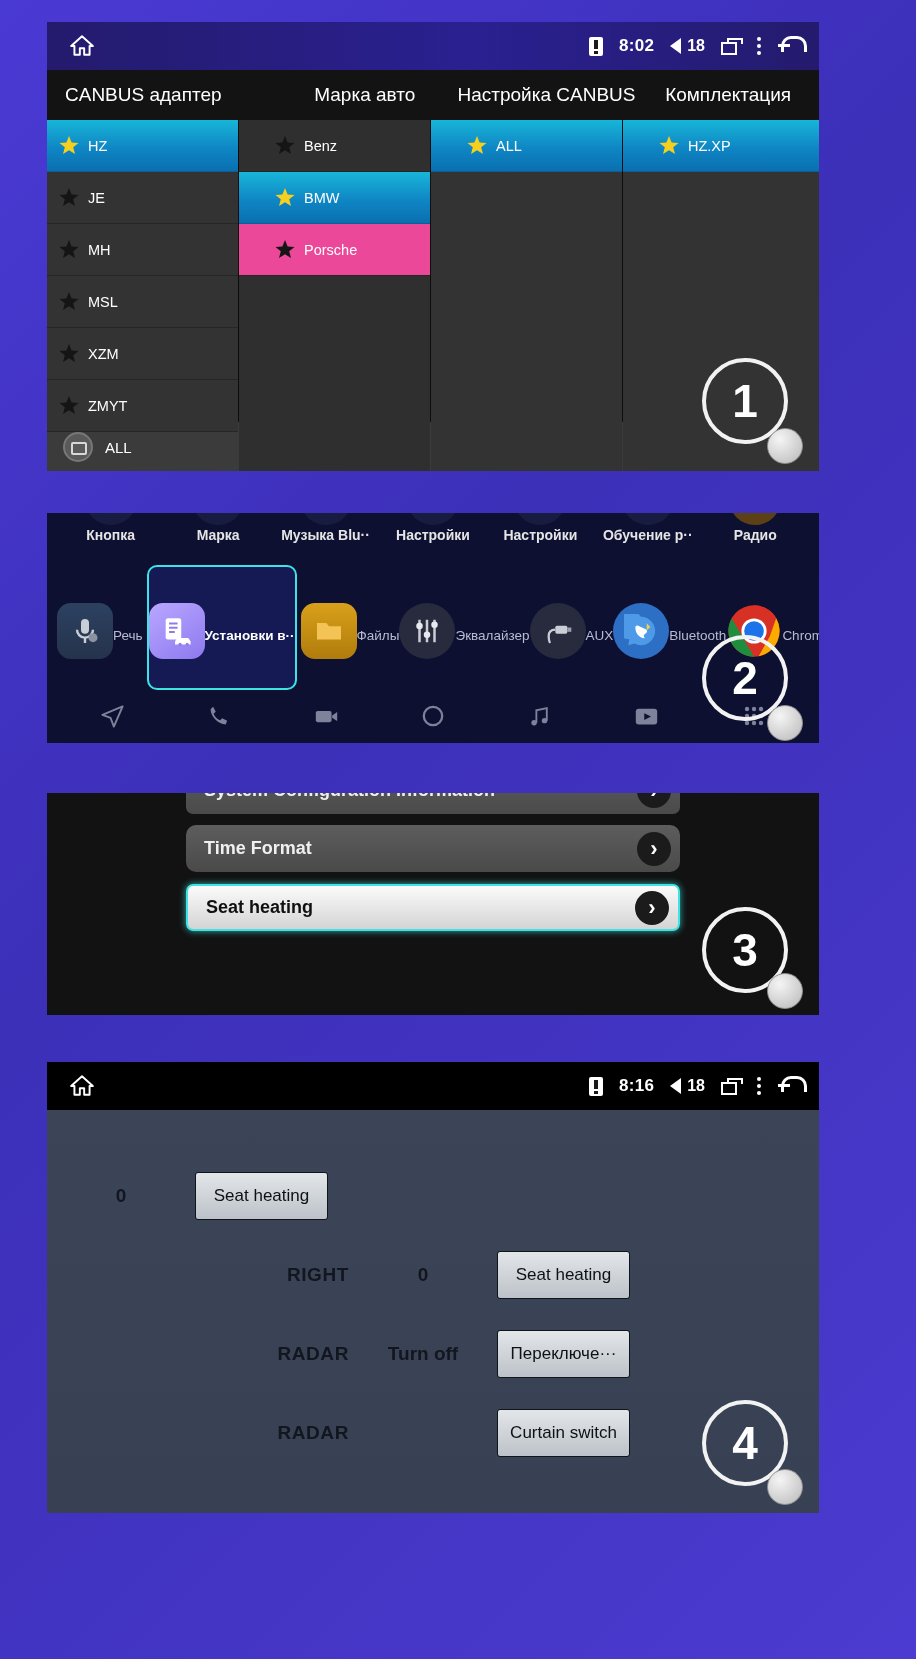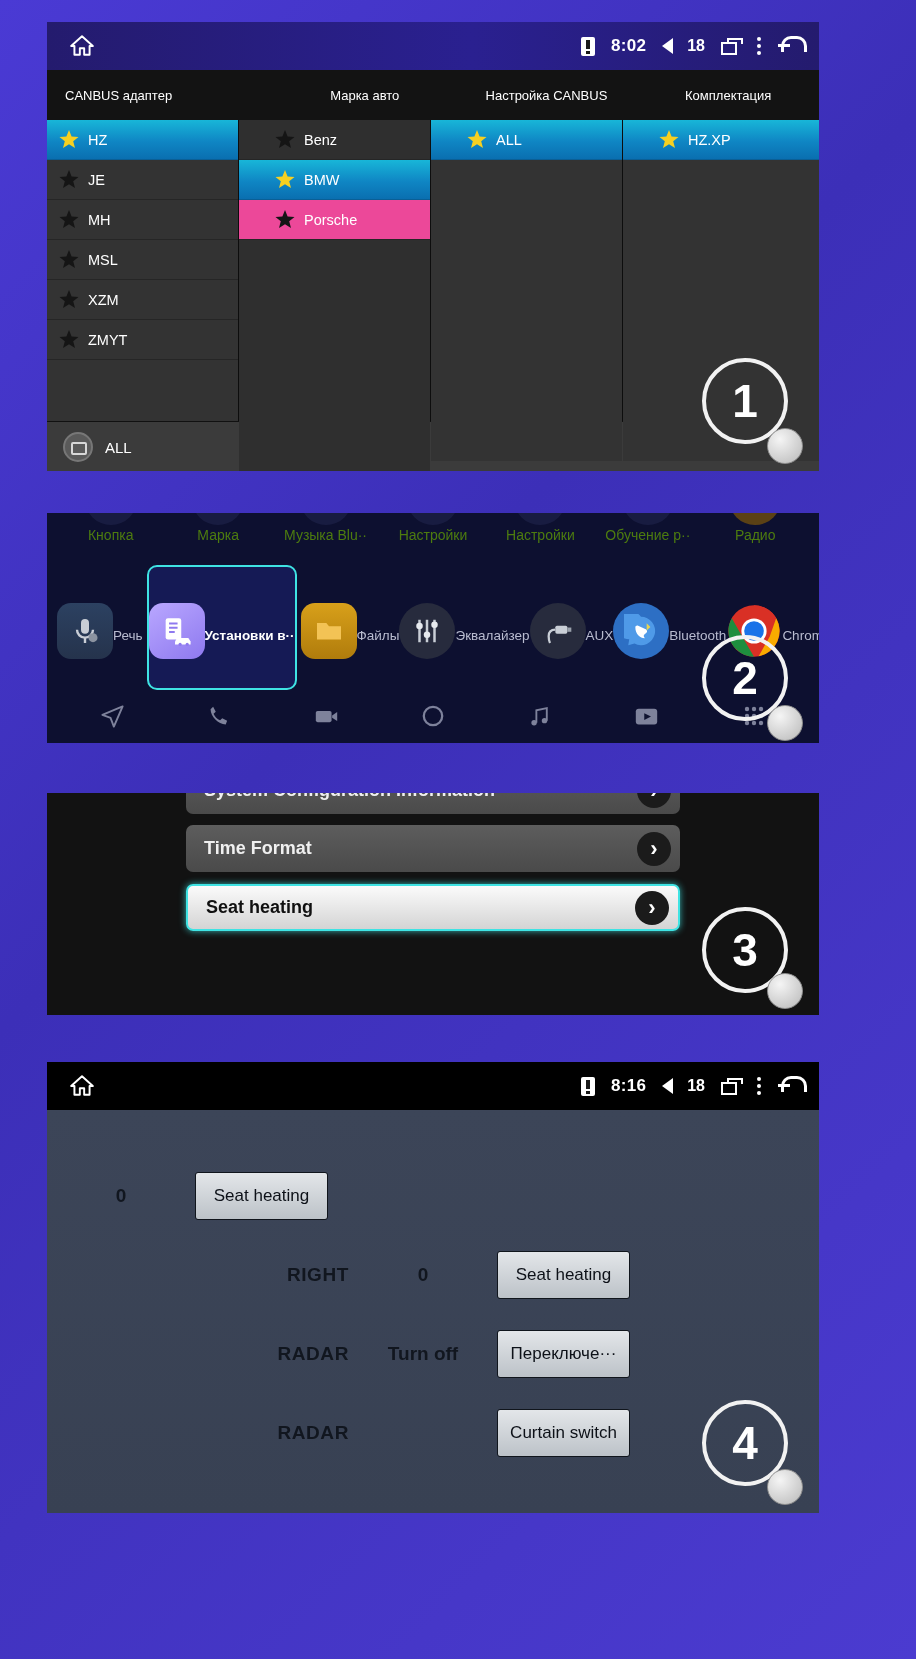--- a/index.html
+++ b/index.html
@@ -11,21 +11,21 @@
     overflow:hidden;position:relative;
   }
   .panel{position:absolute;overflow:hidden;}
 
   
   .statusbar{height:48px;display:flex;align-items:center;position:relative;}
   .sb-home{position:absolute;left:22px;top:50%;transform:translateY(-50%);width:26px;height:26px;}
   .sb-right{position:absolute;right:16px;top:50%;transform:translateY(-50%);
             display:flex;align-items:center;gap:16px;color:#fff;}
   .sb-time{font-size:17px;font-weight:bold;color:#fff;letter-spacing:.3px;}
-  .sb-vol{font-size:16px;font-weight:bold;color:#fff;margin-left:8px;}
+  .sb-vol{font-size:16px;font-weight:bold;color:#fff;}
   .sb-sd{width:14px;height:19px;background:#fff;border-radius:2px;position:relative;}
   .sb-sd:after{content:"";position:absolute;left:5px;top:3px;width:4px;height:9px;background:#1a1a1a;}
   .sb-sd:before{content:"";position:absolute;left:5px;top:14px;width:4px;height:3px;background:#1a1a1a;}
   .tri{width:0;height:0;border-top:8px solid transparent;border-bottom:8px solid transparent;
        border-right:11px solid #fff;}
   .sb-rec{width:20px;height:17px;position:relative;}
   .sb-rec i{position:absolute;border:2px solid #fff;display:block;}
   .sb-rec i.a{left:0;top:4px;width:12px;height:9px;}
   .sb-rec i.b{left:6px;top:0;width:12px;height:4px;border-bottom:none;}
   .sb-dots{display:flex;flex-direction:column;gap:3px;}
@@ -34,29 +34,29 @@
   .sb-back:before{content:"";position:absolute;left:4px;top:0;width:20px;height:13px;
      border:3px solid #fff;border-bottom:none;border-radius:10px 10px 0 0;}
   .sb-back:after{content:"";position:absolute;left:1px;top:8px;width:12px;height:3px;background:#fff;
      transform:skewY(0deg);}
 
   
   #panel1{left:47px;top:22px;width:772px;height:449px;background:#2b2b2b;}
   #panel1 .statusbar{background:linear-gradient(90deg,#241b6e 0%,#2a2090 55%,#241b6e 100%);}
   .tabbar{height:50px;background:#131313;display:flex;align-items:stretch;}
   .tab{flex:1;display:flex;align-items:center;justify-content:center;color:#fff;
-       font-size:13px;white-space:nowrap;}
+       font-size:19px;white-space:nowrap;}
   .tab.first{justify-content:flex-start;padding-left:18px;flex:1.15;}
   .cols{display:flex;height:301px;background:#1d1d1d;}
   .col{position:relative;border-right:1px solid #0d0d0d;}
   .col.c1{width:191px;background:#333;}
   .col.c2{width:191px;background:#2f2f2f;}
   .col.c3{width:191px;background:#333;}
   .col.c4{width:196px;background:#333;}
-  .row{height:40px;display:flex;align-items:center;padding-left:12px;gap:9px;
+  .row{height:52px;display:flex;align-items:center;padding-left:12px;gap:9px;
        color:#fff;font-size:14.5px;box-sizing:border-box;
        border-bottom:1px solid #262626;background:#333;}
   .row.sel{background:linear-gradient(180deg,#18b6d8 0%,#0f86c4 55%,#0a6fb0 100%);
            border-bottom:1px solid #0a5f96;}
   .row.pad{padding-left:36px;}
   .star{width:20px;height:19px;flex:0 0 auto;}
   .star svg{display:block;}
   .col .filler{background:#333;height:100%;}
   .bottombar{height:50px;background:#3b3b3b;display:flex;align-items:center;
              padding-left:16px;gap:12px;color:#fff;font-size:15px;border-top:1px solid #111;}
@@ -69,22 +69,22 @@
   .badge{position:absolute;border:4px solid #f2f2f2;border-radius:50%;
          display:flex;align-items:center;justify-content:center;
          color:#fff;font-weight:bold;font-family:"Liberation Sans",sans-serif;}
   .knob{position:absolute;width:34px;height:34px;border-radius:50%;
         background:radial-gradient(circle at 35% 30%,#f5f5f5,#b8b8b8);
         border:1px solid #8e8e8e;}
 
   
   #panel2{left:47px;top:513px;width:772px;height:230px;background:#0d1030;}
   .applabels{display:flex;padding:0 10px;height:38px;align-items:flex-start;}
-  .applabels .lbl{flex:1;text-align:center;color:#4d7c0f;font-size:14px;white-space:nowrap;
-      overflow:hidden;text-overflow:clip;}
+  .applabels .lbl{flex:1;text-align:center;color:#e5e5e5;font-size:14px;white-space:nowrap;
+      overflow:hidden;text-overflow:clip;font-weight:bold;}
   .approw{display:flex;padding:0 10px;height:125px;}
   .appcell{flex:1;display:flex;flex-direction:row;align-items:center;justify-content:flex-start;
       position:relative;padding-top:6px;}
   .appcell.active{border:2px solid #3fe3e3;border-radius:10px;margin:0 4px;background:#151a55;}
   .appicon{width:56px;height:56px;border-radius:14px;display:flex;align-items:center;
       justify-content:center;position:relative;}
   .appname{margin-top:9px;font-size:13.5px;color:#b9bcd0;white-space:nowrap;}
   .appcell.active .appname{color:#ffffff;font-weight:bold;}
   .dock{display:flex;padding:0 12px;height:52px;align-items:center;}
   .dockcell{flex:1;display:flex;align-items:center;justify-content:center;opacity:.62;}
@@ -454,21 +454,21 @@
   <div class="badge" style="right:31px;bottom:22px;width:78px;height:78px;font-size:46px;">2</div>
   <div class="knob" style="right:16px;bottom:2px;"></div>
 </div>
 
 <div class="panel" id="panel3">
   <div style="padding-top:0;overflow:hidden;height:100%;">
     <div class="setrow clip" style="border-radius:7px;">
       <span>System Configuration Information</span>
       <span class="chev">›</span>
     </div>
-    <div class="setrow" style="margin-top:11px;">
+    <div class="setrow" style="margin-top:11px;border-radius:10px;">
       <span>Time Format</span>
       <span class="chev">›</span>
     </div>
     <div class="setrow light" style="margin-top:12px;">
       <span>Seat heating</span>
       <span class="chev">›</span>
     </div>
   </div>
 
   <div class="badge" style="right:31px;bottom:22px;width:78px;height:78px;font-size:46px;">3</div>

